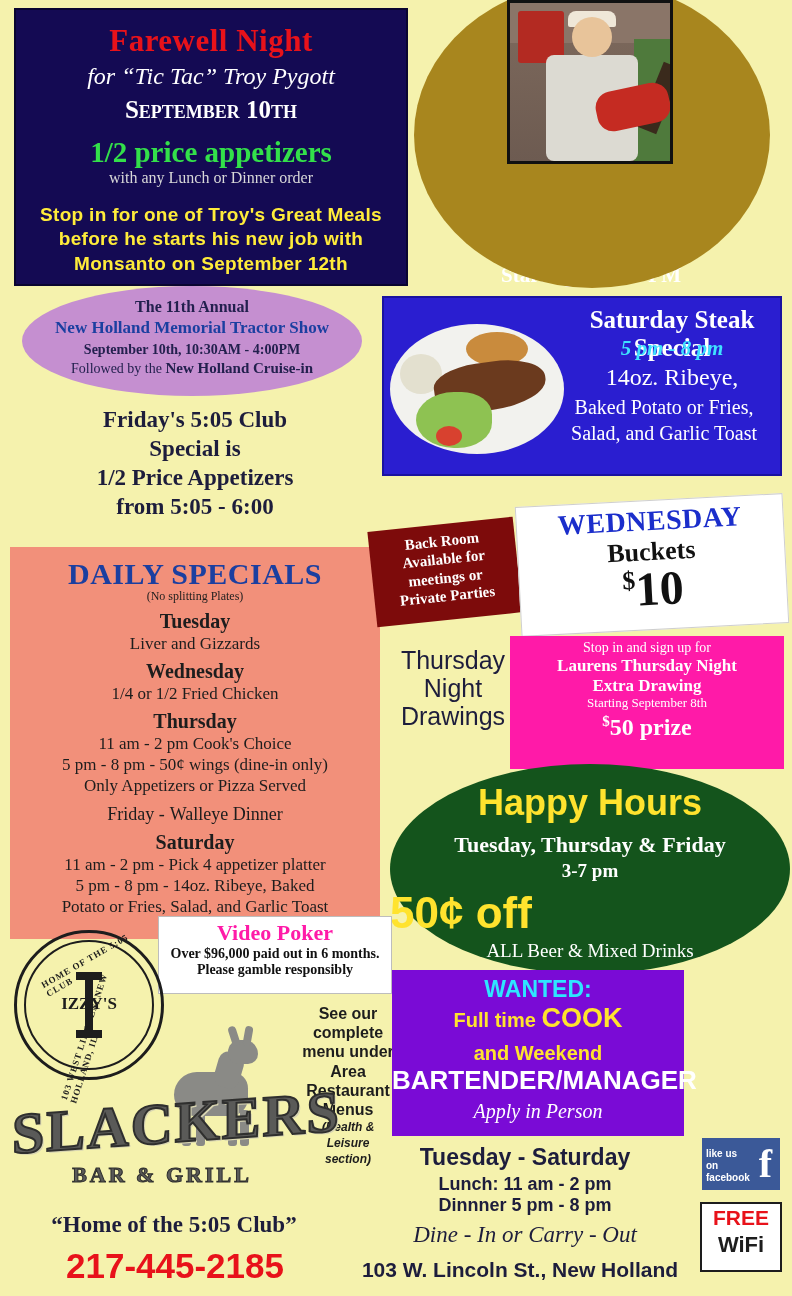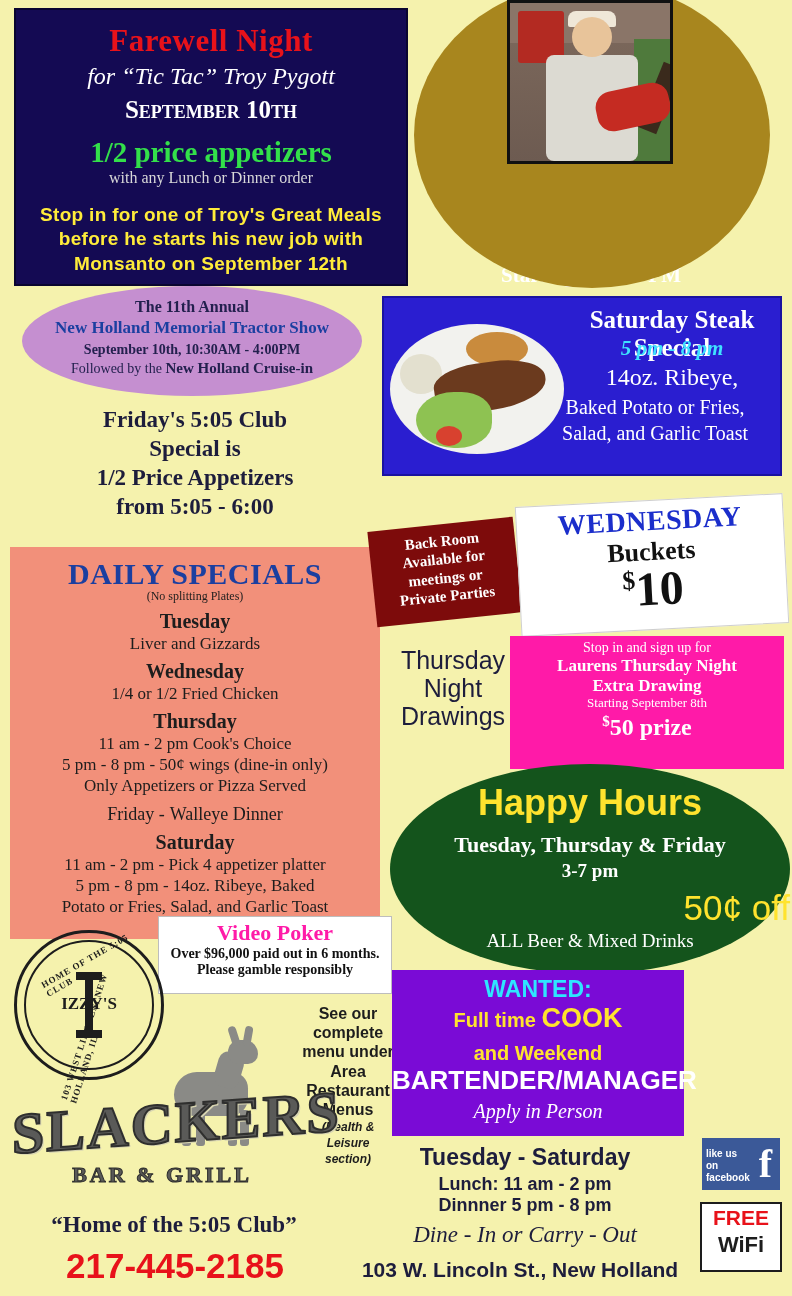--- a/index.html
+++ b/index.html
@@ -53,21 +53,21 @@
   #plate{position:absolute;left:6px;top:16px;width:174px;height:150px;}
   .pl-oval{position:absolute;left:0;top:10px;width:174px;height:130px;border-radius:50%;background:#f2f2ee;}
   .pl-steak{position:absolute;left:44px;top:48px;width:112px;height:48px;border-radius:40% 45% 50% 40%;background:#6b3a1e;transform:rotate(-8deg);}
   .pl-bun{position:absolute;left:76px;top:18px;width:62px;height:34px;border-radius:50%;background:#c98b3d;}
   .pl-green{position:absolute;left:26px;top:78px;width:76px;height:56px;border-radius:50% 40% 45% 50%;background:#8ec252;}
   .pl-tom{position:absolute;left:46px;top:112px;width:26px;height:20px;border-radius:50%;background:#d8412f;}
   .pl-gar{position:absolute;left:10px;top:40px;width:42px;height:40px;border-radius:50%;background:#e3e0cf;}
   #steak .s1{position:absolute;left:180px;top:8px;width:216px;text-align:center;color:#ffffff;font-weight:bold;font-size:25px;}
   #steak .s2{position:absolute;left:180px;top:38px;width:216px;text-align:center;color:#3fe2ff;font-weight:bold;font-style:italic;font-size:21px;}
   #steak .s3{position:absolute;left:180px;top:66px;width:216px;text-align:center;color:#ffffff;font-size:24px;}
-  #steak .s4{position:absolute;left:163px;top:96px;width:216px;text-align:center;color:#ffffff;font-size:20px;line-height:1.3;}
+  #steak .s4{position:absolute;left:172px;top:96px;width:216px;text-align:center;color:#ffffff;font-size:20px;line-height:1.3;}
 
   
   #friday{left:30px;top:406px;width:330px;height:120px;}
   #friday div{font-size:23px;font-weight:bold;color:#1d1d3c;line-height:1.26;text-align:center;}
 
   
   #daily{left:10px;top:532px;width:370px;height:392px;background:#f2907a;margin-top:15px;}
   #daily .hd{color:#1b3fa0;font-weight:bold;font-size:30px;text-align:center;margin-top:10px;letter-spacing:.5px;}
   #daily .sub{color:#1d1d1d;font-size:12px;text-align:center;margin-top:-2px;}
   #daily .day{color:#1d1d1d;font-weight:bold;font-size:20px;text-align:center;margin-top:6px;}
@@ -98,21 +98,21 @@
   #pink .p3{color:#ffffff;font-size:13px;text-align:center;}
   #pink .p4{color:#ffffff;font-size:24px;font-weight:bold;text-align:center;margin-top:2px;}
   #pink .p4 sup{font-size:15px;vertical-align:super;}
 
   
   #happy{left:390px;top:764px;width:400px;height:210px;border-radius:50%;background:#14541c;}
   #happy .h1{color:#ffe32e;font-weight:bold;font-size:36px;text-align:center;margin-top:18px;
              font-family:"Liberation Sans",sans-serif;}
   #happy .h2{color:#ffffff;font-weight:bold;font-size:22px;text-align:center;margin-top:8px;}
   #happy .h3{color:#ffffff;font-weight:bold;font-size:19px;text-align:center;margin-top:2px;}
-  #happy .h4{color:#ffe32e;font-weight:normal;font-size:35px;text-align:right;margin-top:6px;
+  #happy .h4{color:#ffe32e;font-weight:bold;font-size:44px;text-align:left;margin-top:6px;
              font-family:"Liberation Sans",sans-serif;}
   #happy .h5{color:#ffffff;font-size:19px;text-align:center;margin-top:2px;}
 
   
   #poker{left:158px;top:916px;width:234px;height:78px;background:#ffffff;border:1px solid #bdbdbd;}
   #poker .v1{color:#ff1aa8;font-weight:bold;font-size:22px;text-align:center;margin-top:3px;}
   #poker .v2{color:#111;font-weight:bold;font-size:14px;text-align:center;}
   #poker .v3{color:#111;font-weight:bold;font-size:14px;text-align:center;}
 
   

